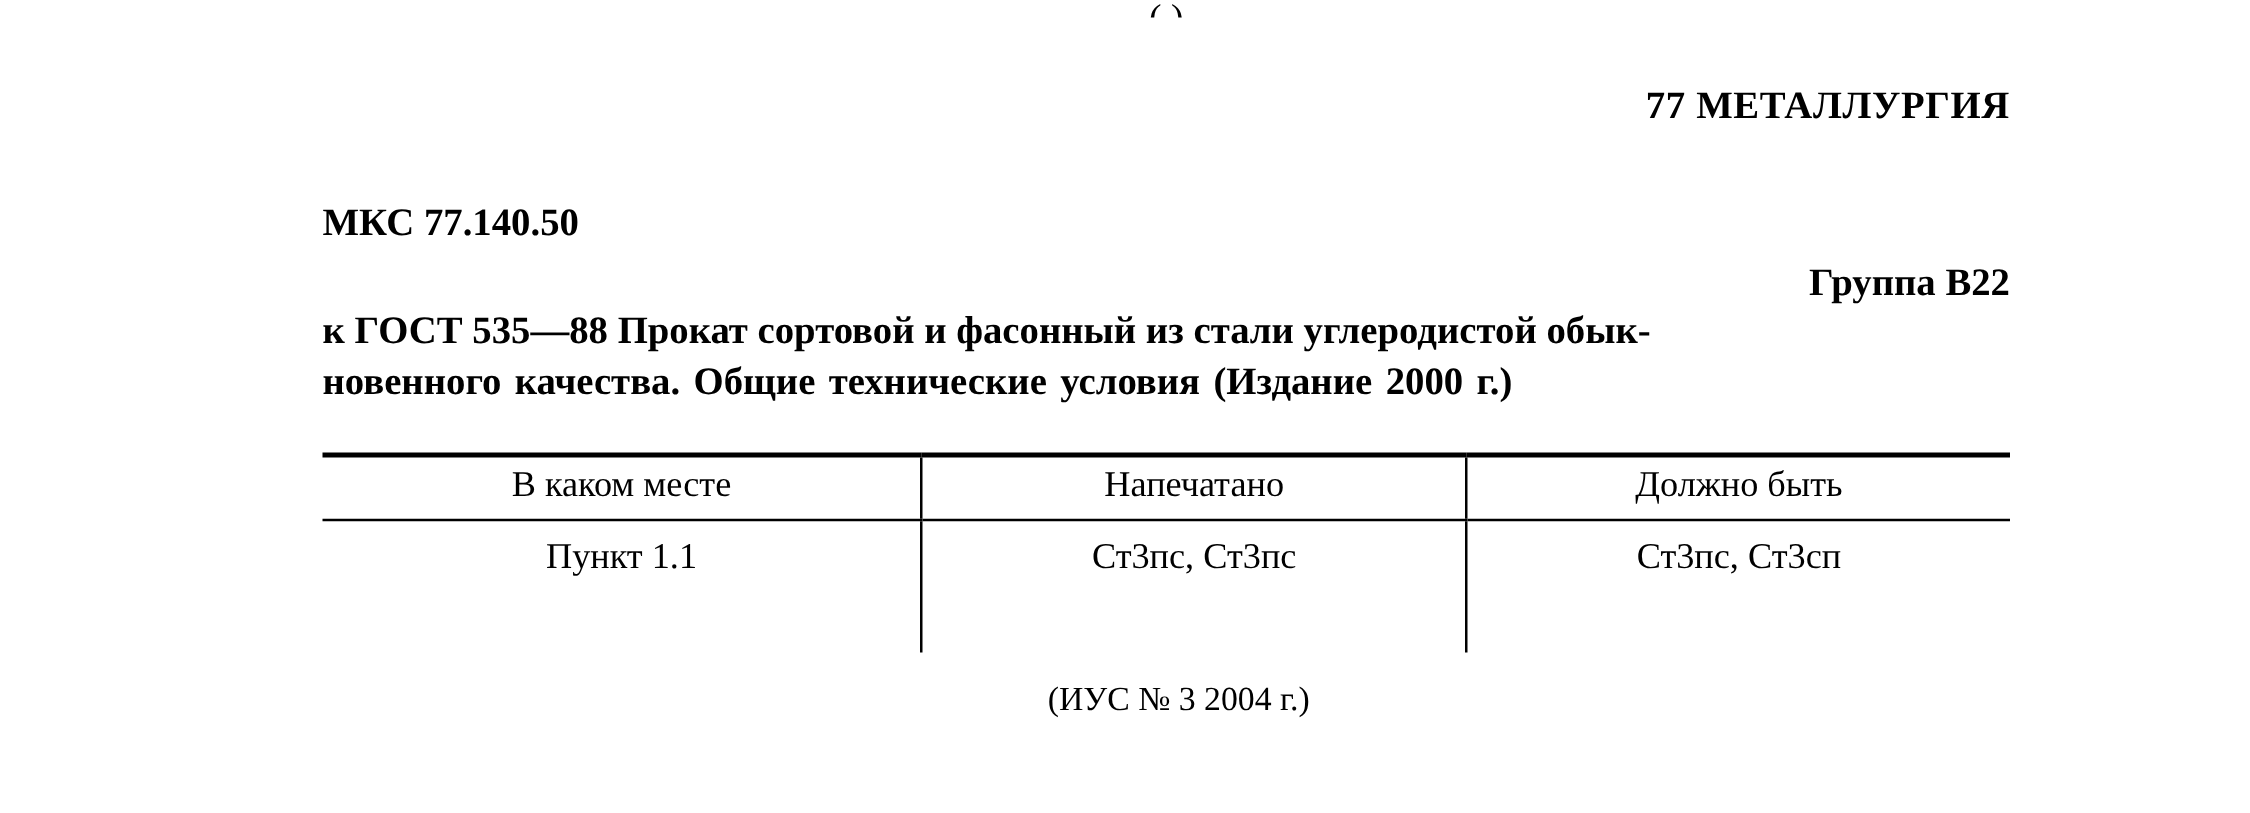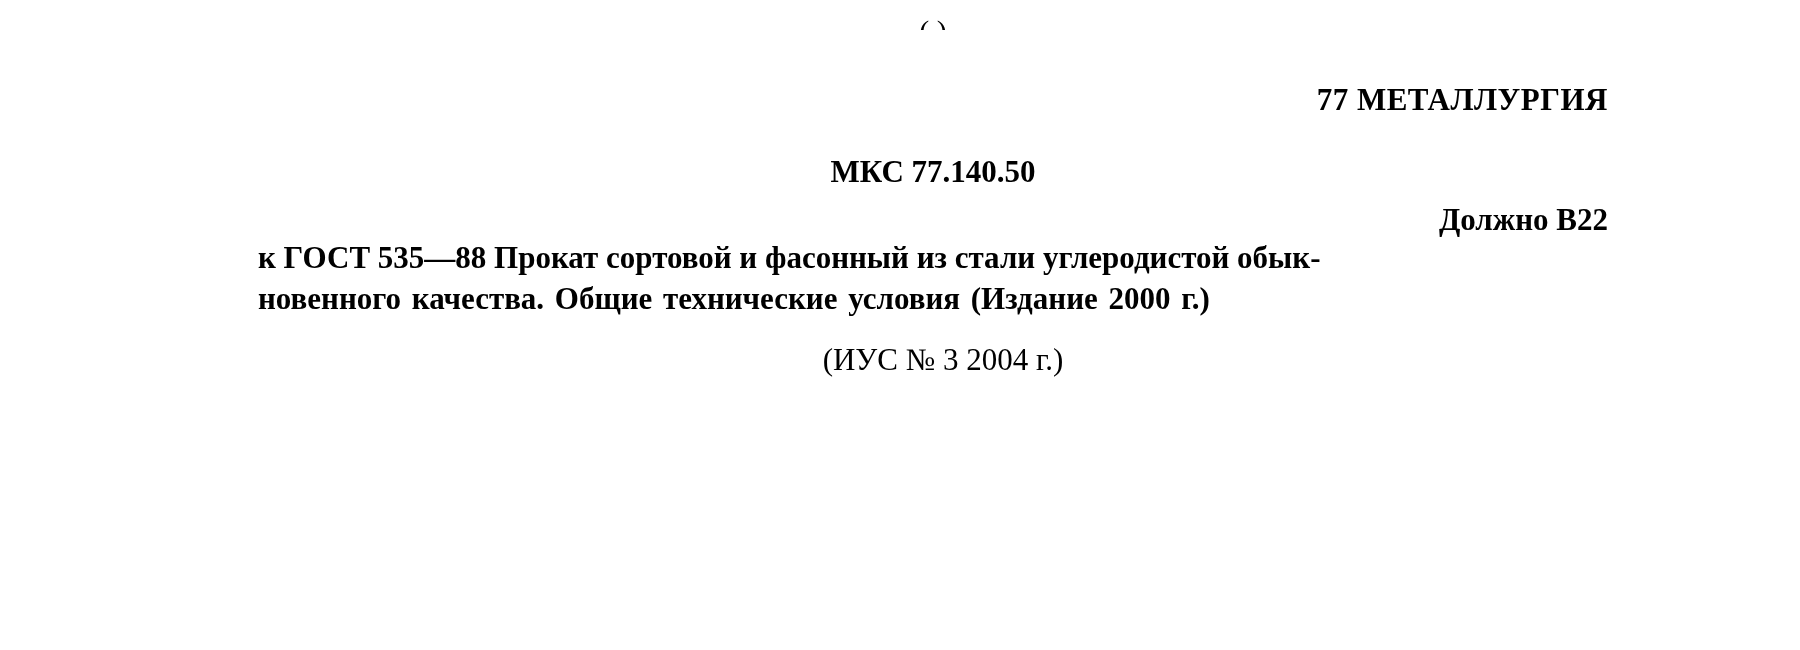--- a/index.html
+++ b/index.html
@@ -16,44 +16,44 @@
   }
   .page {
     position: relative;
     width: 1800px;
     height: 650px;
     box-sizing: border-box;
   }
   .content {
     position: absolute;
     left: 258px;
-    top: 16px;
+    top: 0;
     width: 1350px;
   }
   .top-fragment {
     text-align: center;
     font-size: 30px;
     line-height: 1;
     height: 14px;
     overflow: hidden;
     margin-top: 0;
     color: #000;
   }
   .section-title {
     text-align: right;
     font-weight: bold;
     font-size: 31px;
     letter-spacing: 0.5px;
     margin-top: 52px;
   }
   .mks-line {
-    text-align: center;
+    text-align: left;
     font-weight: bold;
     font-size: 31px;
-    margin-top: 36px;
+    margin-top: 58px;
   }
   .group-line {
     text-align: right;
     font-weight: bold;
     font-size: 31px;
     margin-top: 12px;
   }
   .gost-para {
     font-weight: bold;
     font-size: 31px;
@@ -89,41 +89,62 @@
   }
   .col1 { width: 480px; }
   .col2 { width: 435px; }
   .col3 { width: 435px; }
   .vline-left { border-left: 2px solid #000; }
   .thick-top {
     border-top: 4px solid #000;
   }
   .ius {
     text-align: center;
-    font-size: 31px;
+    font-size: 27px;
     margin-top: 22px;
     padding-left: 20px;
   }
 </style>
 </head>
 <body>
 
 <div class="page">
   <div class="content">
 
     <div class="top-fragment">(                                          )</div>
 
     <div class="section-title">77 МЕТАЛЛУРГИЯ</div>
 
     <div class="mks-line">МКС 77.140.50</div>
 
-    <div class="group-line">Должно В22</div>
+    <div class="group-line">Группа В22</div>
 
     <div class="gost-para">
       <span>к ГОСТ 535—88 Прокат сортовой и фасонный из стали углеродистой обык-</span>
       <span class="line2">новенного качества. Общие технические условия (Издание 2000 г.)</span>
     </div>
 
+    <table class="errata">
+      <thead>
+        <tr class="top-rule">
+          <th class="col1 thick-top"></th>
+          <th class="col2 thick-top"></th>
+          <th class="col3 thick-top"></th>
+        </tr>
+        <tr>
+          <th class="col1">В каком месте</th>
+          <th class="col2 vline-left">Напечатано</th>
+          <th class="col3 vline-left">Должно быть</th>
+        </tr>
+      </thead>
+      <tbody>
+        <tr>
+          <td class="col1">Пункт  1.1</td>
+          <td class="col2 vline-left">Ст3пс,  Ст3пс</td>
+          <td class="col3 vline-left">Ст3пс,  Ст3сп</td>
+        </tr>
+      </tbody>
+    </table>
 
     <div class="ius">(ИУС № 3 2004 г.)</div>
 
   </div>
 </div>
 
 </body></html>

